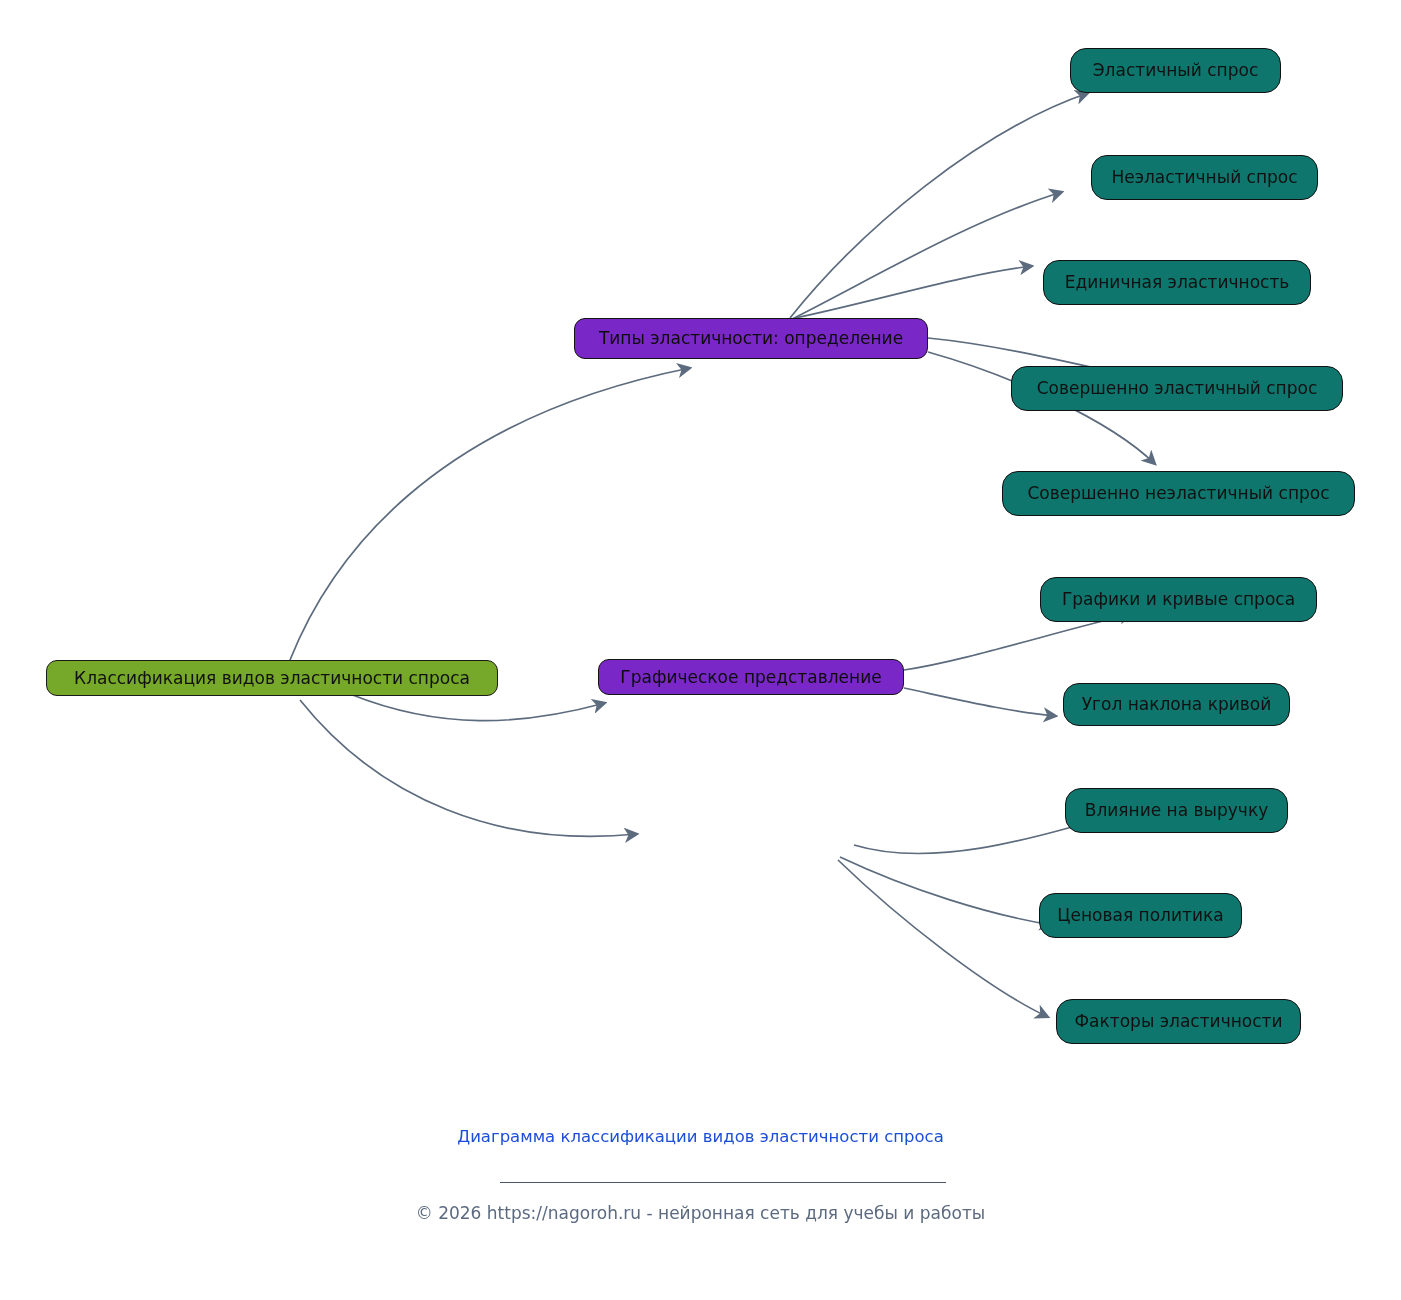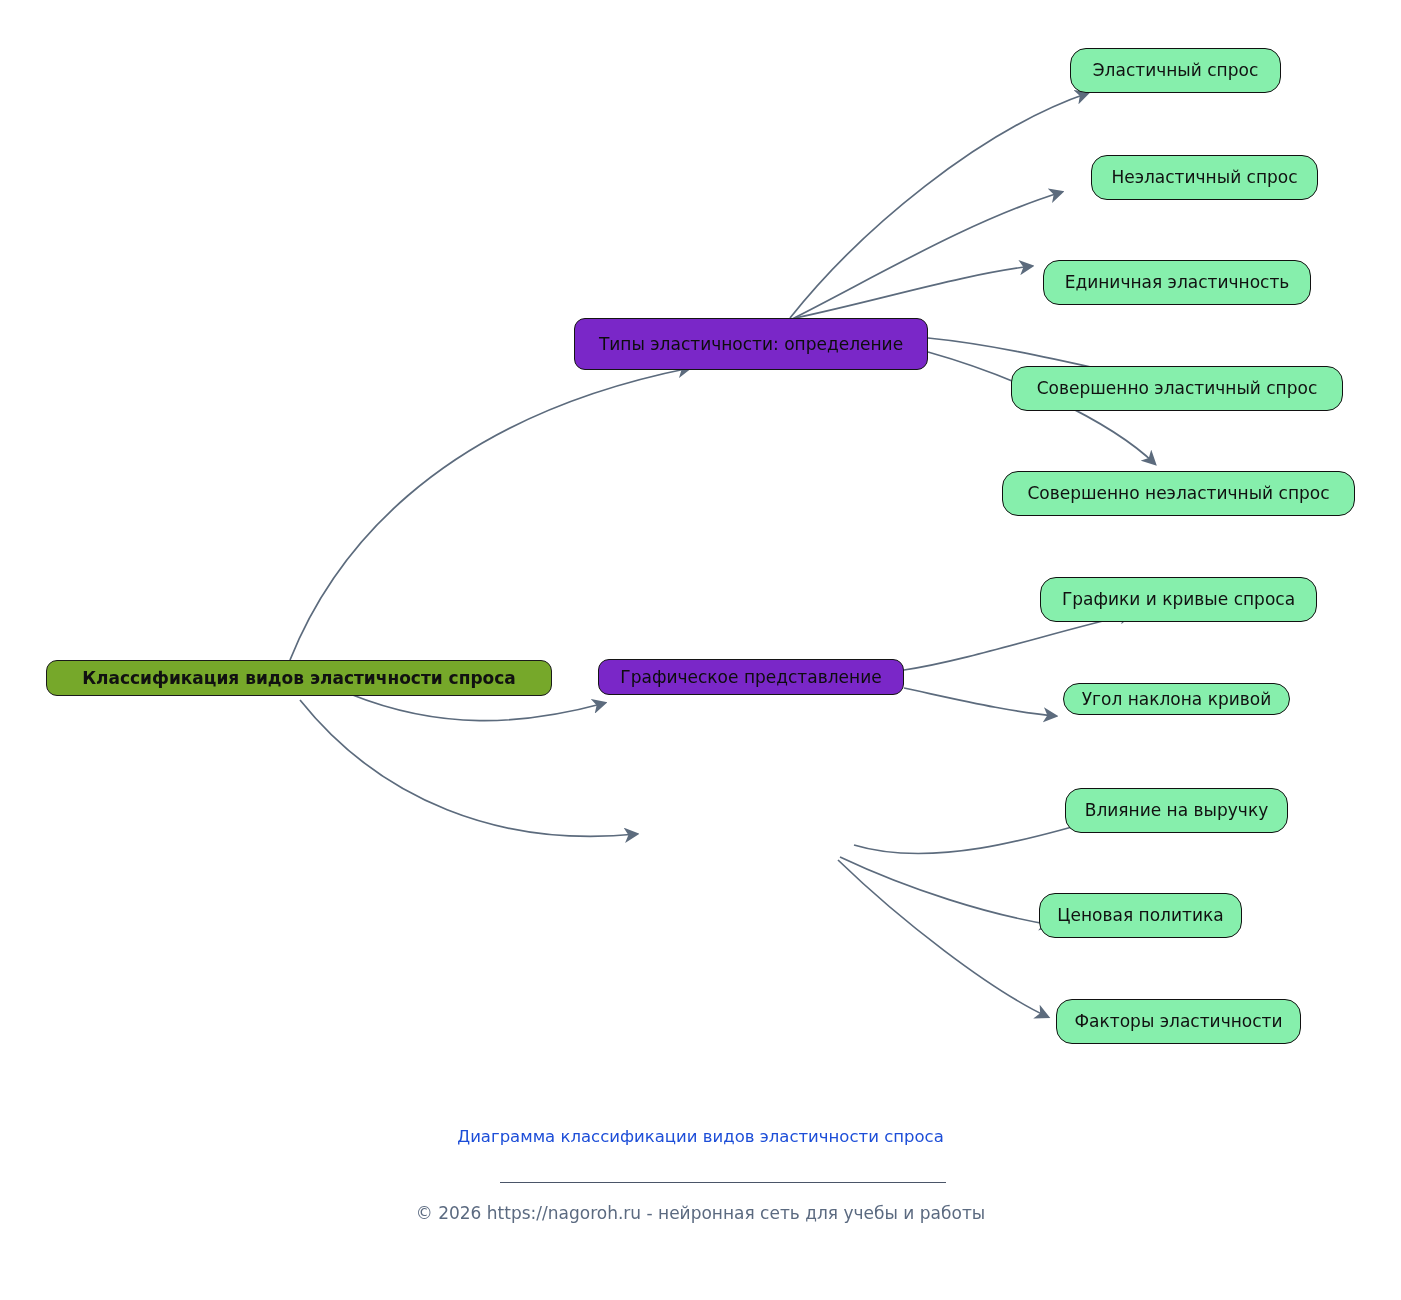--- a/index.html
+++ b/index.html
@@ -60,21 +60,21 @@
   .node-branch {
     background: #7a27c8;
     border: 1.4px solid #141414;
     border-radius: 11px;
     color: #0d0d0d;
     font-size: 17px;
   }
 
   
   .node-leaf {
-    background: #86efac;
+    background: #0f766e;
     border: 1.5px solid #111111;
     border-radius: 16px;
     color: #111111;
     font-size: 17px;
   }
 
   .footer {
     position: absolute;
     left: 0;
     width: 1401px;
@@ -134,25 +134,25 @@
 
       <path d="M 904 670 C 970 660 1060 630 1132 614"></path>
       <path d="M 904 688 C 960 700 1010 712 1056 716"></path>
 
       <path d="M 854 845 C 930 868 1030 840 1110 816"></path>
       <path d="M 840 857 C 910 890 990 915 1052 925"></path>
       <path d="M 838 860 C 900 920 990 990 1048 1017"></path>
     </g>
   </svg>
 
-  <div class="node node-root" style="left:46px; top:660px; width:506px; height:36px;font-weight:bold;">
+  <div class="node node-root" style="left:46px; top:660px; width:452px; height:36px;">
     <span class="node-label">Классификация видов эластичности спроса</span>
   </div>
 
-  <div class="node node-branch" style="left:574px; top:318px; width:354px; height:52px;">
+  <div class="node node-branch" style="left:574px; top:318px; width:354px; height:41px;">
     <span class="node-label">Типы эластичности: определение</span>
   </div>
 
   <div class="node node-branch" style="left:598px; top:659px; width:306px; height:36px;">
     <span class="node-label">Графическое представление</span>
   </div>
 
 
   <div class="node node-leaf" style="left:1070px; top:48px; width:211px; height:45px;">
     <span class="node-label">Эластичный спрос</span>
@@ -171,21 +171,21 @@
   </div>
 
   <div class="node node-leaf" style="left:1002px; top:471px; width:353px; height:45px;">
     <span class="node-label">Совершенно неэластичный спрос</span>
   </div>
 
   <div class="node node-leaf" style="left:1040px; top:577px; width:277px; height:45px;">
     <span class="node-label">Графики и кривые спроса</span>
   </div>
 
-  <div class="node node-leaf" style="left:1063px; top:683px; width:227px; height:32px;">
+  <div class="node node-leaf" style="left:1063px; top:683px; width:227px; height:43px;">
     <span class="node-label">Угол наклона кривой</span>
   </div>
 
   <div class="node node-leaf" style="left:1065px; top:788px; width:223px; height:45px;">
     <span class="node-label">Влияние на выручку</span>
   </div>
 
   <div class="node node-leaf" style="left:1039px; top:893px; width:203px; height:45px;">
     <span class="node-label">Ценовая политика</span>
   </div>

